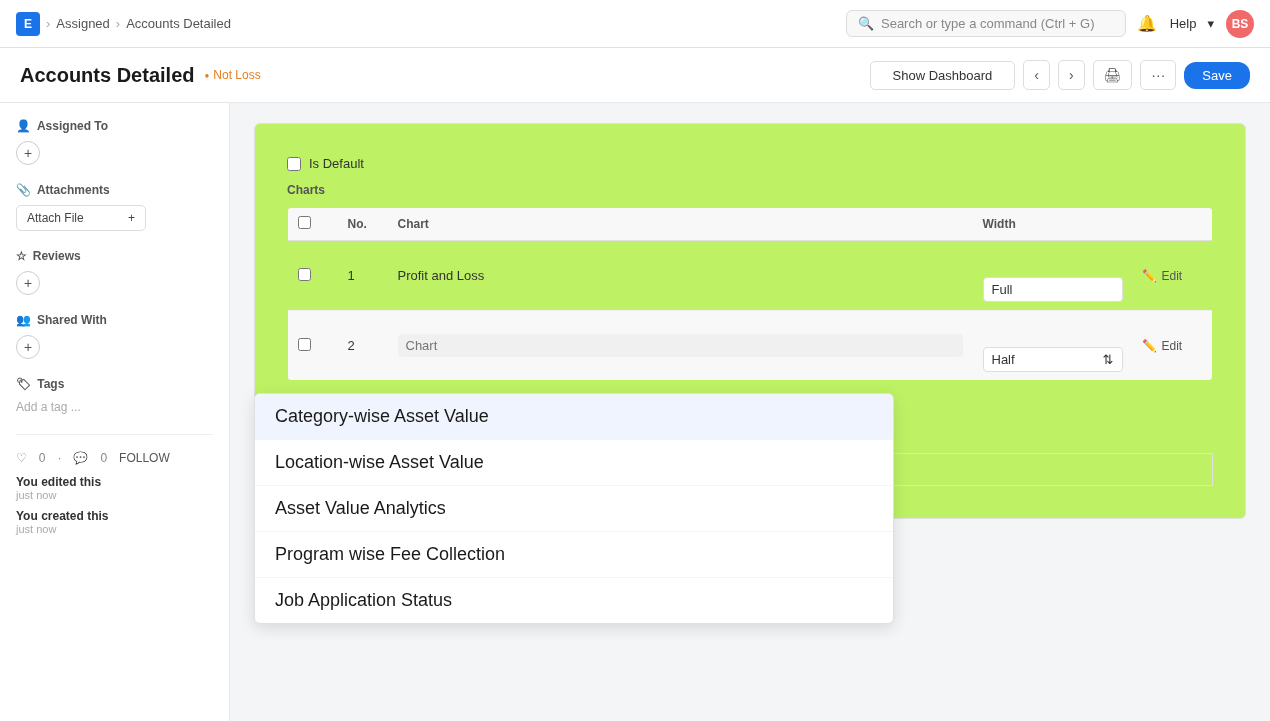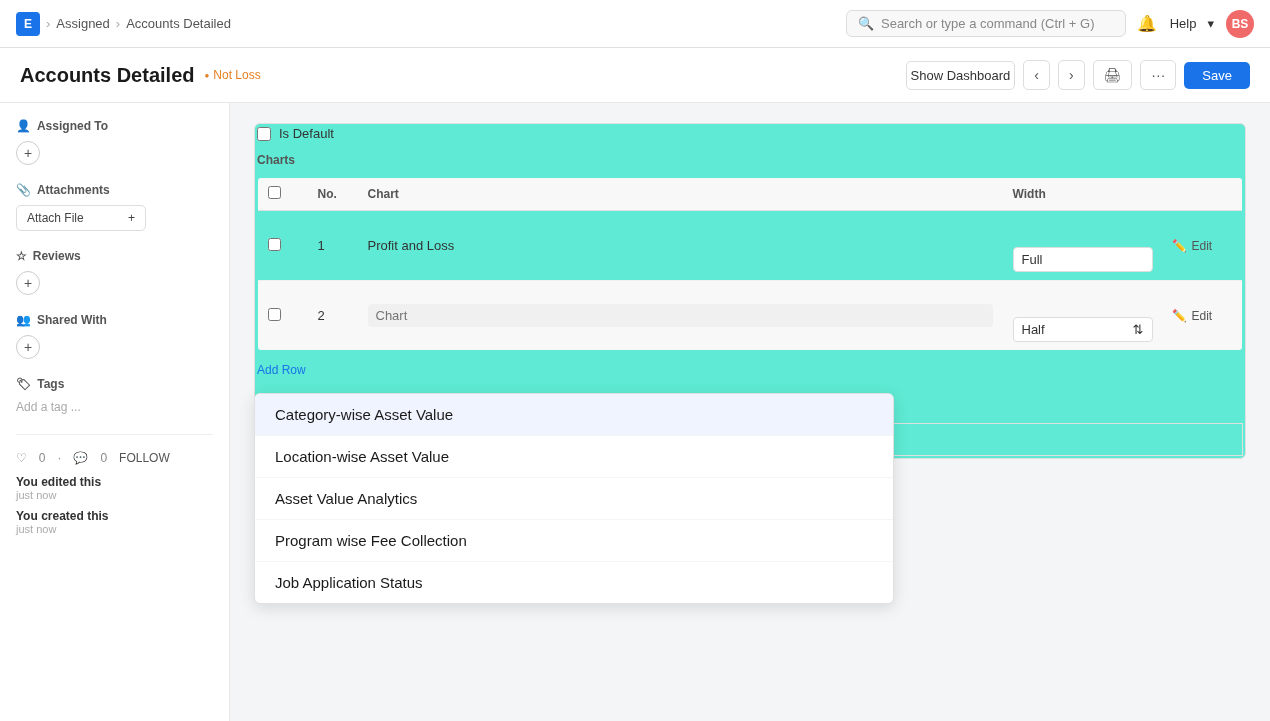--- a/index.html
+++ b/index.html
@@ -22,23 +22,23 @@
 
     
     .page-header {
       display: flex; align-items: center; justify-content: space-between;
       background: #fff; padding: 12px 20px; border-bottom: 1px solid #e8e8e8;
     }
     .page-title { font-size: 20px; font-weight: 600; color: #1a1a1a; display: flex; align-items: center; gap: 10px; }
     .not-saved { color: #e67e22; font-size: 12px; font-weight: 400; display: flex; align-items: center; gap: 4px; }
     .not-saved::before { content: '●'; font-size: 8px; }
     .header-actions { display: flex; align-items: center; gap: 8px; }
-    .btn { padding: 6px 4px; border-radius: 5px; border: 1px solid #ddd; background: #fff; cursor: pointer; font-size: 13px; color: #333; }
+    .btn { padding: 6px 22px; border-radius: 5px; border: 1px solid #ddd; background: #fff; cursor: pointer; font-size: 13px; color: #333; }
     .btn-icon { padding: 6px 10px; border-radius: 5px; border: 1px solid #ddd; background: #fff; cursor: pointer; font-size: 14px; color: #555; }
-    .btn-primary { background: #1a73e8; color: #fff; border: none; padding: 6px 18px; border-radius: 5px; font-size: 13px; font-weight: 500; cursor: pointer; }
+    .btn-primary { background: #1a73e8; color: #fff; border: none; padding: 6px 18px; border-radius: 12px; font-size: 13px; font-weight: 500; cursor: pointer; }
 
     
     .layout { display: flex; height: calc(721px - 48px - 52px); }
 
     
     .sidebar {
       width: 230px; background: #fff; border-right: 1px solid #e8e8e8;
       padding: 16px; overflow-y: auto; flex-shrink: 0;
     }
     .sidebar-section { margin-bottom: 18px; }
@@ -48,21 +48,21 @@
     .sidebar-meta { margin-top: 20px; padding-top: 16px; border-top: 1px solid #eee; }
     .meta-row { display: flex; align-items: center; gap: 12px; font-size: 12px; color: #888; margin-bottom: 4px; }
     .follow-btn { font-size: 12px; color: #555; font-weight: 500; cursor: pointer; }
     .meta-activity { font-size: 12px; color: #555; margin-top: 10px; }
     .meta-activity span { font-weight: 600; color: #333; }
     .meta-time { font-size: 11px; color: #aaa; }
     .tag-add { font-size: 12px; color: #aaa; cursor: pointer; }
 
     
     .main-content { flex: 1; padding: 20px 24px; overflow-y: auto; background: #f4f5f6; position: relative; }
-    .form-section { background: #5eead4; border: 1px solid #e0e0e0; border-radius: 6px; padding: 2px; margin-bottom: 16px; }
+    .form-section { background: #bef264; border: 1px solid #e0e0e0; border-radius: 6px; padding: 32px; margin-bottom: 16px; }
     .checkbox-row { display: flex; align-items: center; gap: 8px; font-size: 13px; color: #333; margin-bottom: 12px; }
     .checkbox-row input[type=checkbox] { width: 14px; height: 14px; cursor: pointer; }
 
     
     .charts-label { font-size: 12px; font-weight: 600; color: #555; margin-bottom: 10px; }
     .charts-table { width: 100%; border-collapse: collapse; border: 1px solid #e0e0e0; border-radius: 4px; overflow: hidden; }
     .charts-table th { background: #f8f8f8; font-size: 12px; font-weight: 600; color: #555; padding: 8px 10px; text-align: left; border-bottom: 1px solid #e0e0e0; }
     .charts-table td { padding: 8px 10px; border-bottom: 1px solid #f0f0f0; font-size: 13px; vertical-align: middle; }
     .charts-table tr:last-child td { border-bottom: none; }
     .col-no { width: 50px; }
@@ -79,21 +79,21 @@
       width: 640px;
       background: #fff;
       border: 1px solid #e0e0e0;
       border-radius: 6px;
       box-shadow: 0 4px 16px rgba(0,0,0,0.12);
       z-index: 20;
       overflow: hidden;
     }
     .dropdown-item {
       padding: 12px 20px;
-      font-size: 15px;
+      font-size: 18px;
       font-weight: 500;
       color: #1a1a1a;
       cursor: pointer;
       border-bottom: 1px solid #f5f5f5;
     }
     .dropdown-item:first-child { background: #f0f4ff; }
     .dropdown-item:last-child { border-bottom: none; }
 
     
     .chart-options-section { margin-top: 16px; }

